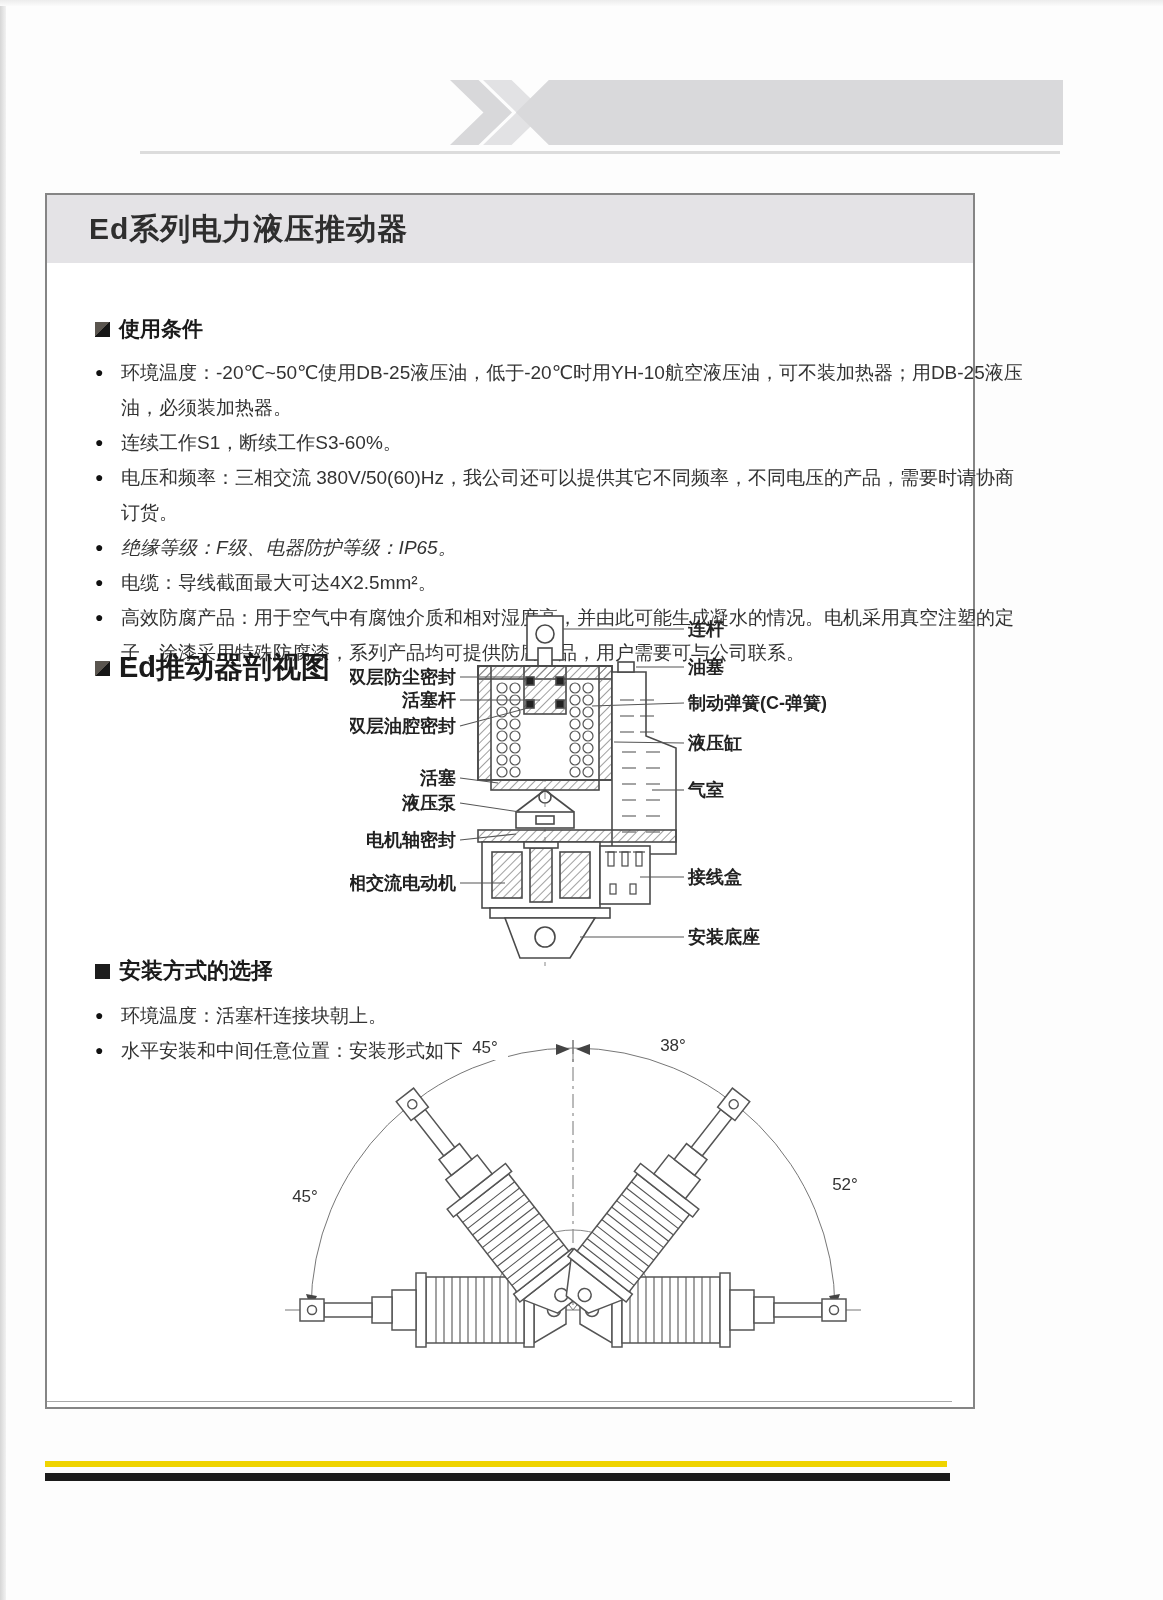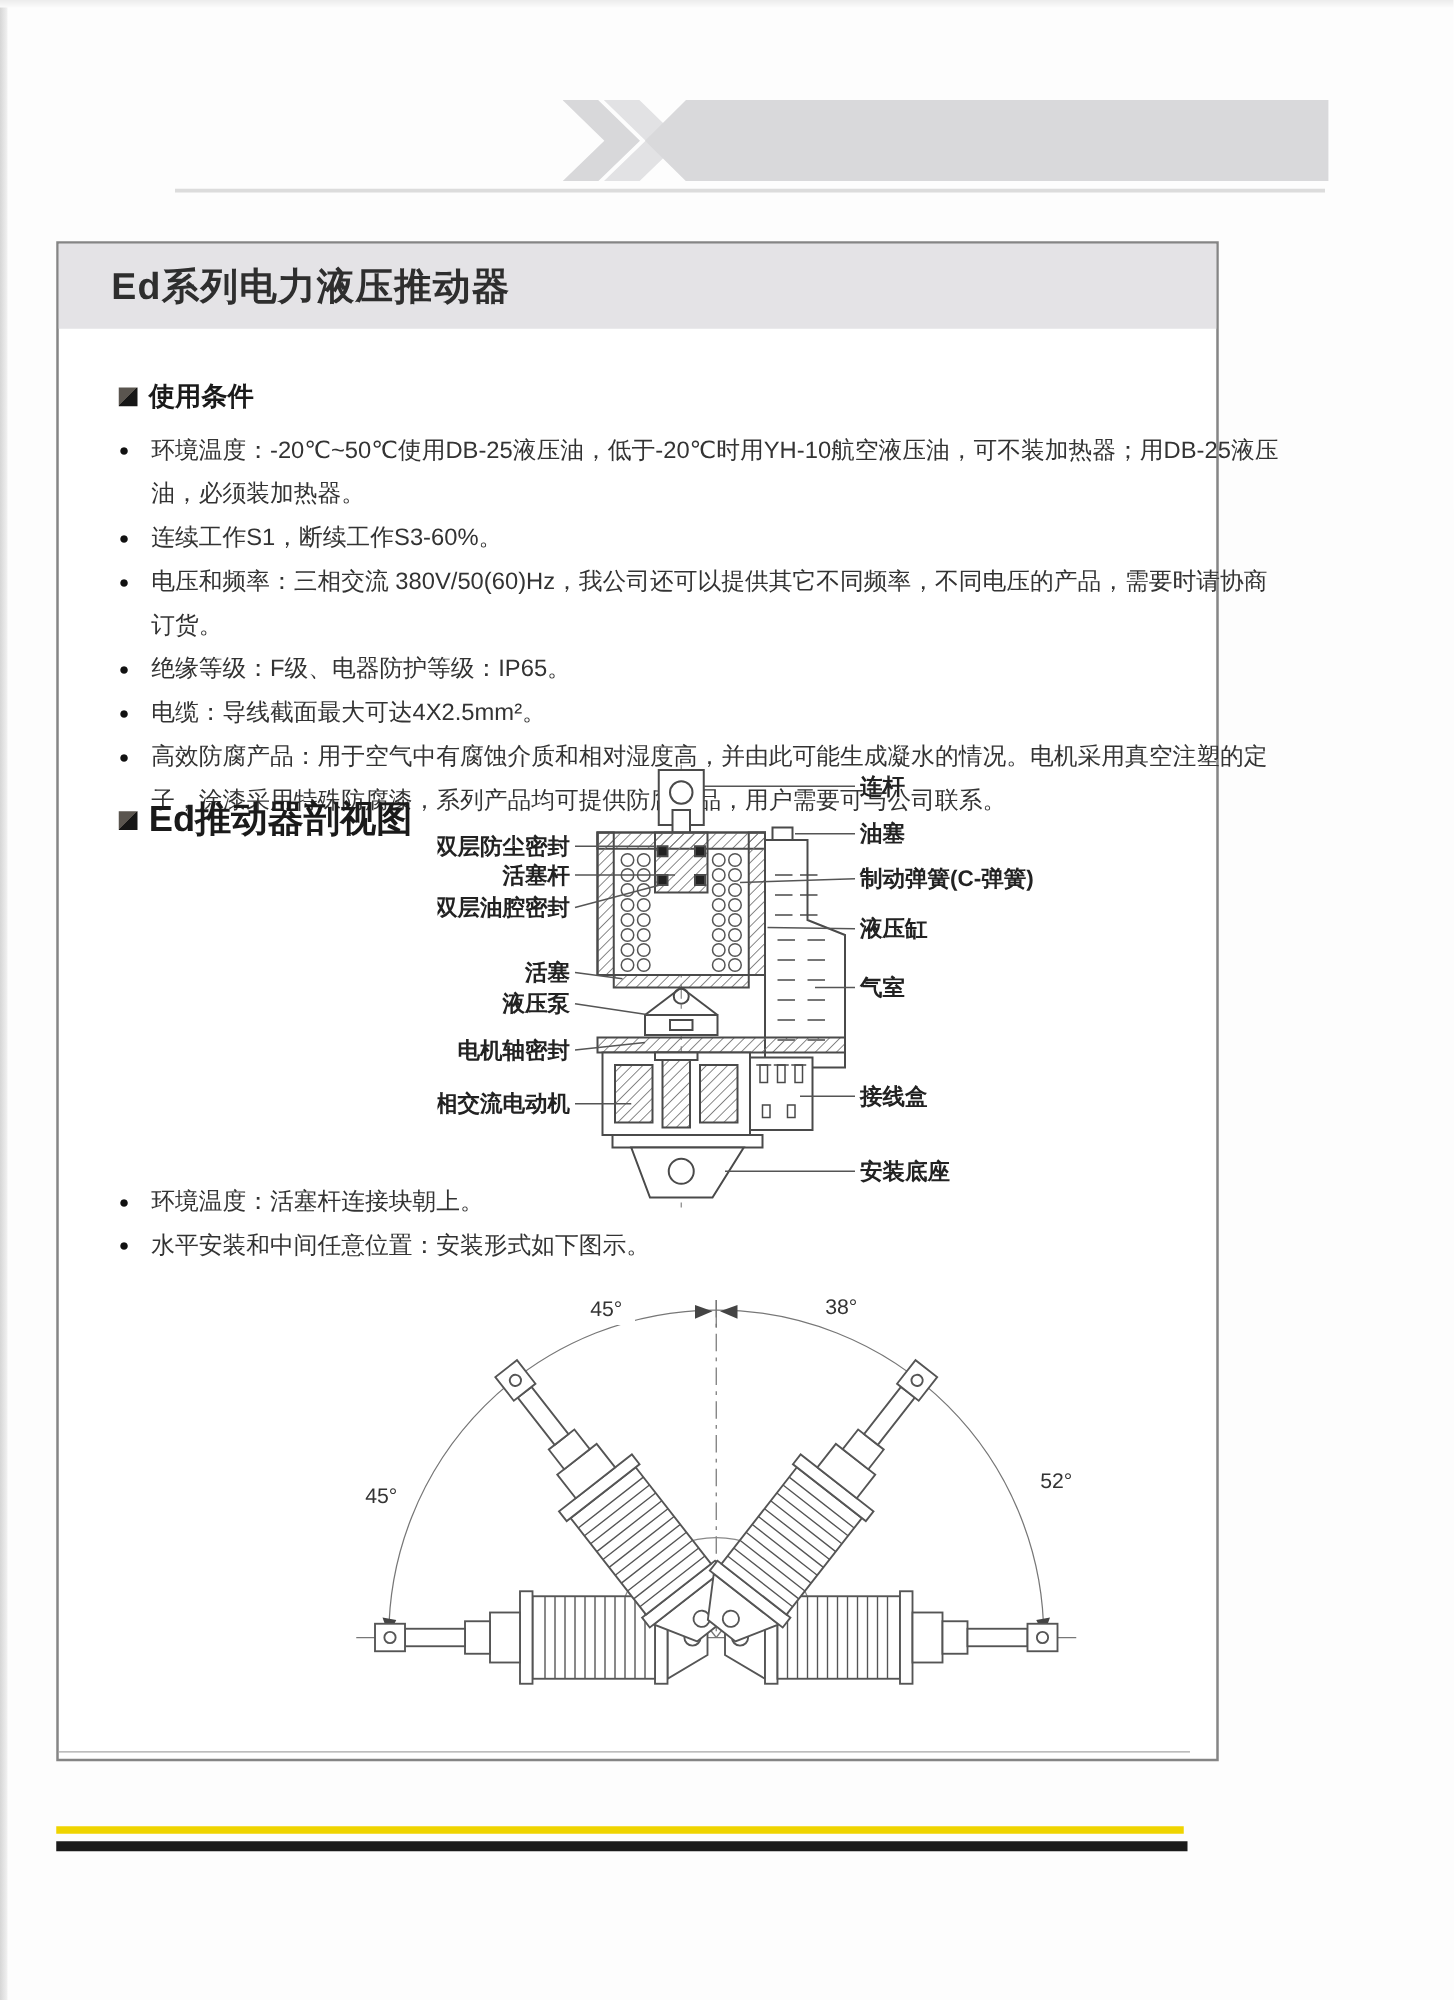--- a/index.html
+++ b/index.html
@@ -22,27 +22,27 @@
     clip-path:polygon(6% 0,100% 0,100% 100%,6% 100%,0 50%);}
   .header-rule{left:140px;top:151px;width:920px;height:3px;background:#dcdcdc;}
 
   
   .main-box{left:45px;top:193px;width:930px;height:1216px;border:2px solid #858585;background:#fff;box-sizing:border-box;}
   .title-band{left:0;top:0;width:100%;height:68px;background:#e4e3e6;display:flex;align-items:center;}
   .title-band span{padding-left:42px;font-size:30px;font-weight:bold;color:#2e2e2e;letter-spacing:1px;}
   .box-bottom-line{left:0;top:1206px;width:905px;height:1px;background:#a8a8a8;}
 
   
-  .section{font-size:19px;color:#333;}
+  .section{font-size:19px;color:#333;margin-top:12px;}
   .sec-head{display:flex;align-items:center;gap:9px;font-size:21px;font-weight:bold;color:#1a1a1a;margin:0 0 12px 0;}
   .sq{width:15px;height:15px;background:linear-gradient(135deg,#5a554f 50%,#161616 50%);flex:0 0 auto;}
   ul.blist{list-style:none;margin:0;padding:0;}
   ul.blist li{position:relative;padding-left:26px;line-height:35px;}
   .bullet{position:absolute;left:0;top:0;font-size:14px;line-height:35px;color:#111;}
-  .cont{line-height:35px;}
+  .cont{line-height:35px;font-style:italic;}
 
   
   svg text{font-family:"Liberation Sans","DejaVu Sans",sans-serif;}
   .diag-label{font-size:18px;font-weight:600;fill:#222;}
   .angle-label{font-size:17px;fill:#333;}
 
   
   .bar-yellow{left:45px;top:1461px;width:902px;height:6px;background:#efd400;}
   .bar-black{left:45px;top:1473px;width:905px;height:8px;background:#1b1b1b;}
 </style>
@@ -211,20 +211,24 @@
       <text class="diag-label" x="688" y="673">油塞</text>
       <text class="diag-label" x="688" y="709">制动弹簧(C-弹簧)</text>
       <text class="diag-label" x="688" y="749">液压缸</text>
       <text class="diag-label" x="688" y="796">气室</text>
       <text class="diag-label" x="688" y="883">接线盒</text>
       <text class="diag-label" x="688" y="943">安装底座</text>
     </g>
   </svg>
 
   <div class="abs section" style="left:95px;top:944px;width:935px;">
+    <div class="sec-head" style="font-size:22px;">
+      <span class="sq" style="background:#1d1d1d;"></span>
+      <span>安装方式的选择</span>
+    </div>
     <ul class="blist">
       <li>
         <span class="bullet">●</span>
         <span>环境温度：活塞杆连接块朝上。</span>
       </li>
       <li>
         <span class="bullet">●</span>
         <span>水平安装和中间任意位置：安装形式如下图示。</span>
       </li>
     </ul>

